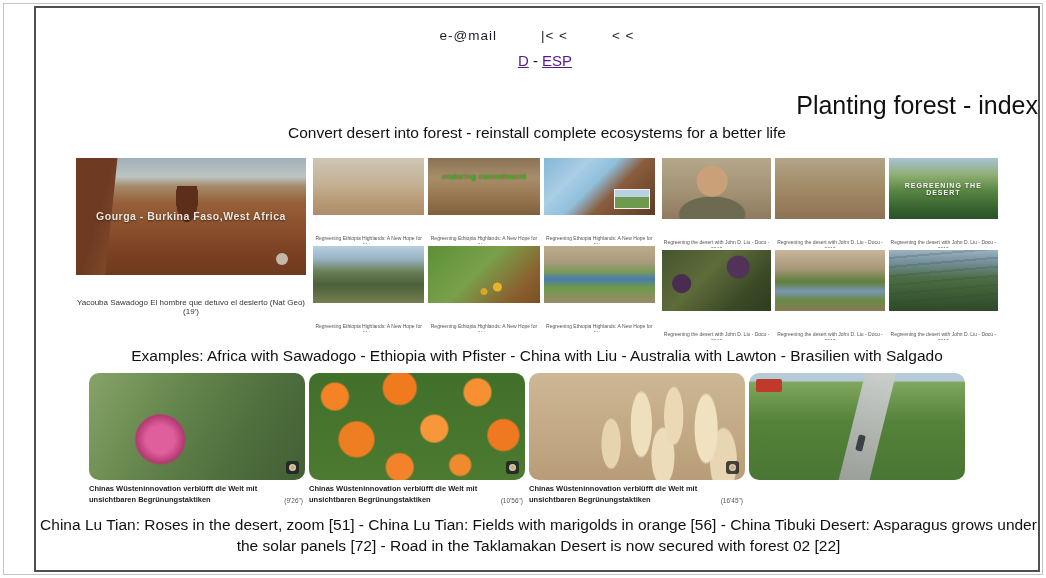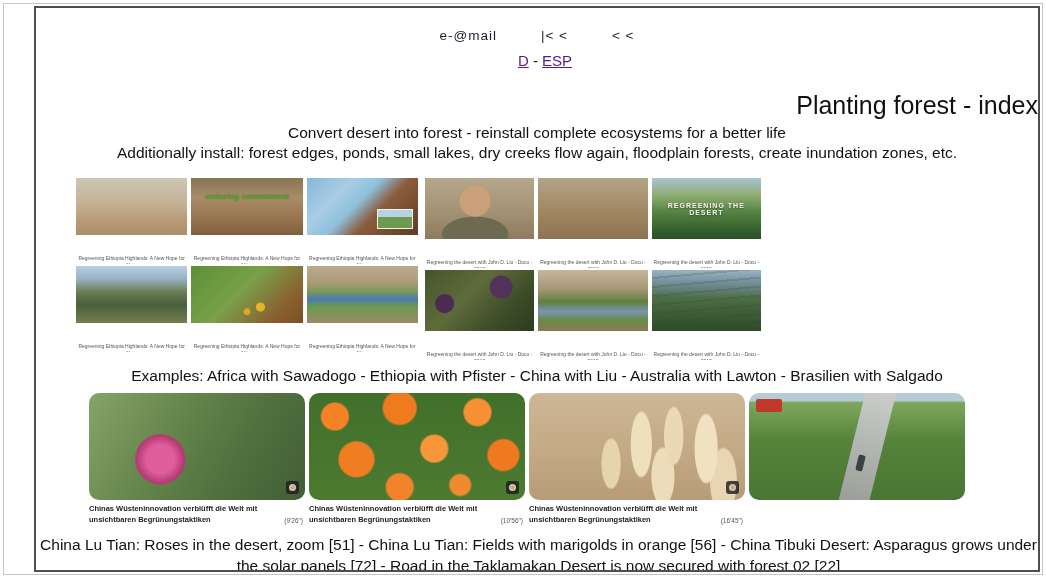--- a/index.html
+++ b/index.html
@@ -133,24 +133,33 @@
   <div class="topnav">
     <span class="navlink">e-@mail</span>
     <span class="navlink">|&lt; &lt;</span>
     <span class="navlink">&lt; &lt;</span>
   </div>
 
   <div class="lang"><a>D</a><span> - </span><a>ESP</a></div>
 
   <div class="title">Planting forest - index</div>
   <div class="sub">Convert desert into forest - reinstall complete ecosystems for a better life</div>
-  <div class="sub sub2">Additionally install: forest edges, ponds, small lakes, dry creeks flow again, floodplain forests, create inundation zones, etc.</div>
 
   <div class="collage1">
 
+    <div class="mainvid cell">
+      <div class="mainthumb">
+        <div class="main-overlay">Gourga - Burkina Faso,West Africa</div>
+        <div class="wm-circle"></div>
+      </div>
+      <div class="maincap">
+        <span>Yacouba Sawadogo El hombre que detuvo el desierto (Nat Geo)</span>
+        <span>(19')</span>
+      </div>
+    </div>
 
     <div class="grid3 gridB">
       <div class="cell">
         <div class="sthumb eth1"></div>
         <div class="scap">Regreening Ethiopia Highlands: A New Hope for Africa</div>
       </div>
       <div class="cell">
         <div class="sthumb eth2">
           <div class="ov-green">enduring commitment</div>
         </div>

